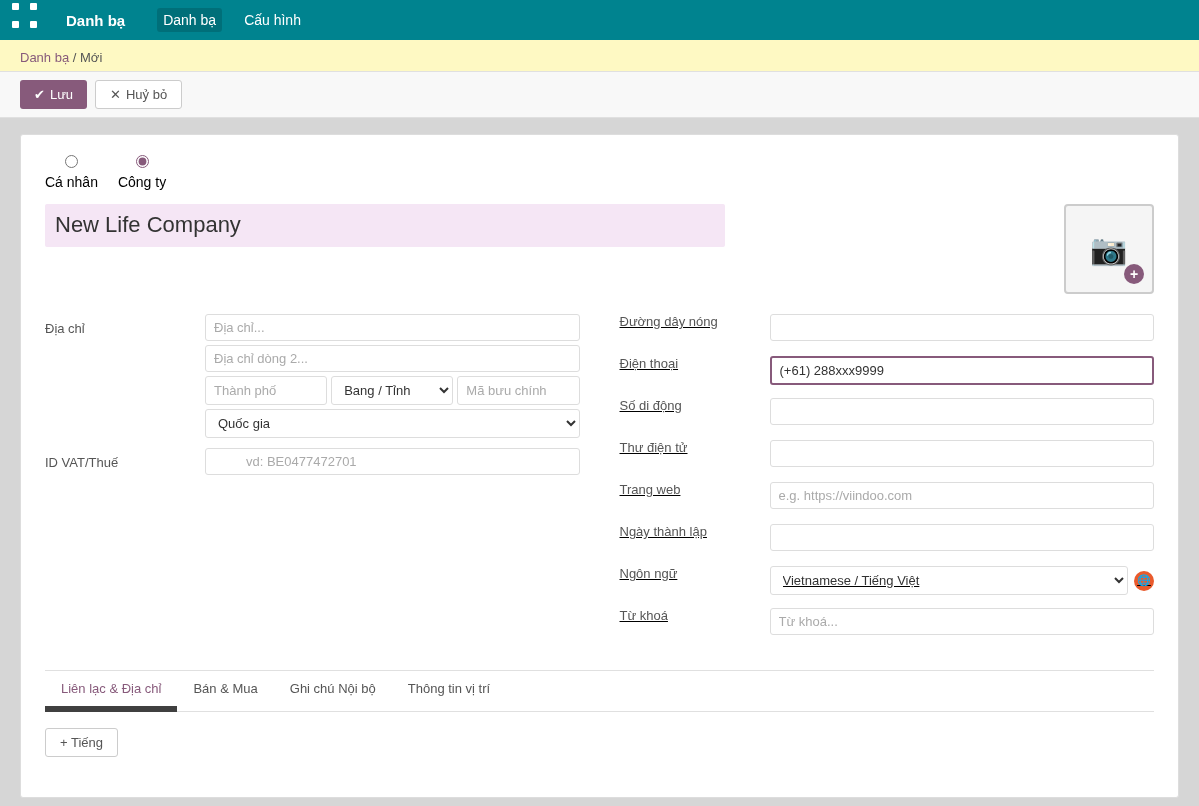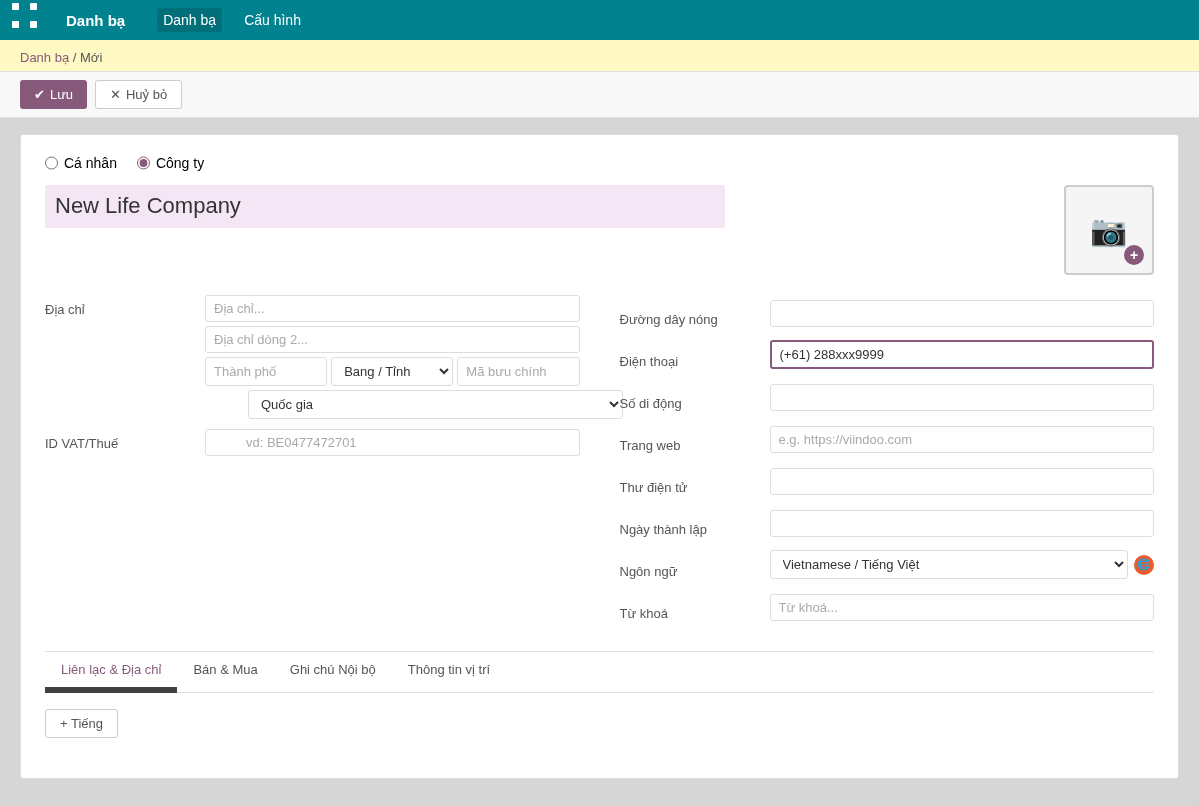--- a/index.html
+++ b/index.html
@@ -102,22 +102,24 @@
 
     
     .radio-row {
       display: flex;
       align-items: center;
       gap: 20px;
       margin-bottom: 14px;
     }
     .radio-option {
       display: flex;
+      align-items: center;
       gap: 6px;
       cursor: pointer;
+      flex-direction: column;
     }
     .radio-option input[type=radio] { cursor: pointer; accent-color: #875a7b; }
 
     
     .name-photo-row {
       display: flex;
       align-items: flex-start;
       justify-content: space-between;
       margin-bottom: 20px;
     }
@@ -198,32 +200,33 @@
       background: #fff;
     }
     .input-field.active-focus { border-color: #875a7b; border-width: 2px; }
     .input-field::placeholder { color: #aaa; }
 
     .address-block { display: flex; flex-direction: column; gap: 4px; }
     .address-row2 { display: flex; gap: 4px; }
     .address-row2 .city-input { flex: 1; }
     .address-row2 .state-select { flex: 1; }
     .address-row2 .zip-input { flex: 1; }
-    .country-select { width: 100%; margin-left: 43px; }
+    .country-select { width: 100%; }
 
     select.input-field { background: white; cursor: pointer; }
 
     .vat-input { width: 100%; padding-left: 40px; }
 
     
     .right-field-row {
       display: flex;
-      align-items: flex-end;
+      align-items: flex-start;
       margin-bottom: 10px;
       min-height: 32px;
+      text-decoration: underline;
     }
     .right-label {
       width: 150px;
       min-width: 150px;
       font-size: 13px;
       color: #555;
       font-weight: 500;
     }
     .right-value { flex: 1; }
 
@@ -387,30 +390,30 @@
         </div>
 
         <div class="right-field-row">
           <div class="right-label">Số di động</div>
           <div class="right-value">
             <input type="text" class="input-field" placeholder="" style="">
           </div>
         </div>
 
         <div class="right-field-row">
+          <div class="right-label">Thư điện tử</div>
+          <div class="right-value">
+            <input type="text" class="input-field" placeholder="" style="">
+          </div>
+        </div>
+
+        <div class="right-field-row">
           <div class="right-label">Trang web</div>
           <div class="right-value">
             <input type="text" class="input-field" placeholder="e.g. https://viindoo.com" style="">
-          </div>
-        </div>
-
-        <div class="right-field-row">
-          <div class="right-label">Thư điện tử</div>
-          <div class="right-value">
-            <input type="text" class="input-field" placeholder="" style="">
           </div>
         </div>
 
         <div class="right-field-row">
           <div class="right-label">Ngày thành lập</div>
           <div class="right-value">
             <input type="text" class="input-field" placeholder="" style="">
           </div>
         </div>
 

